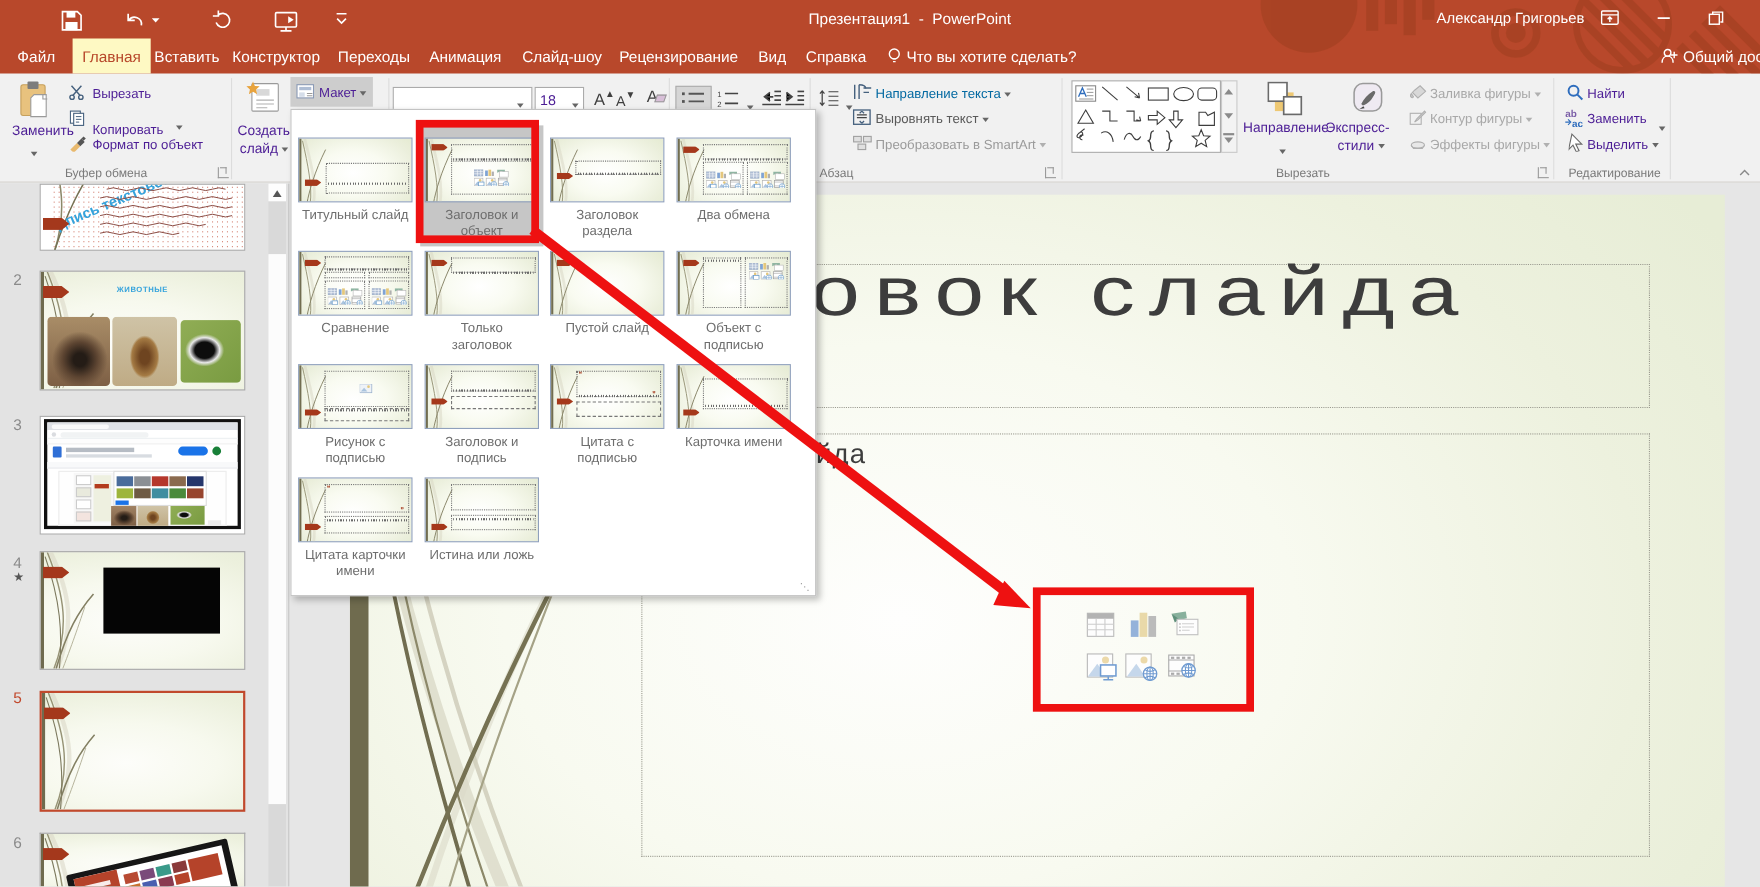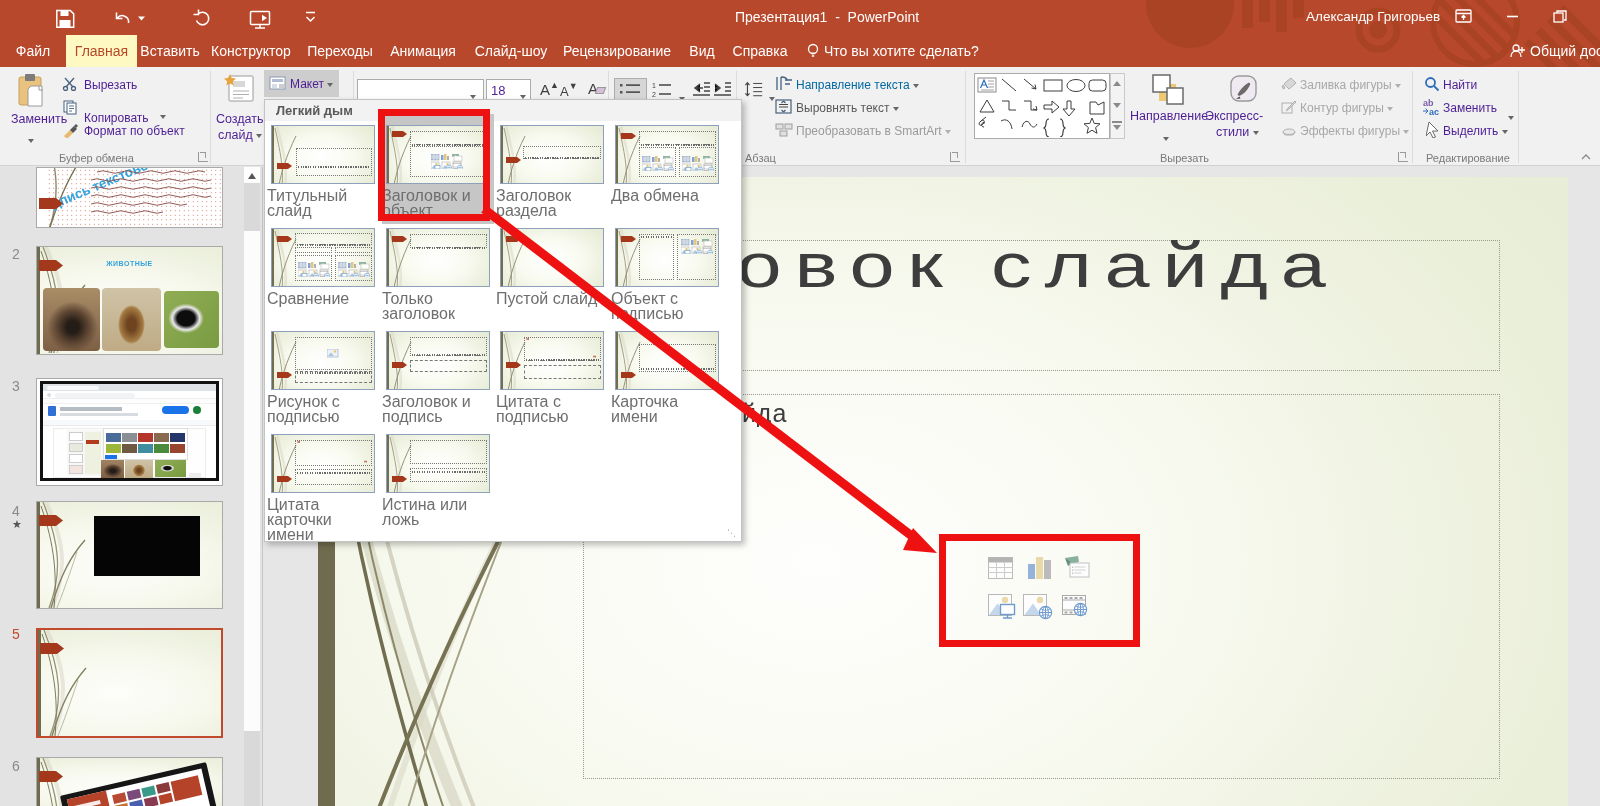--- a/index.html
+++ b/index.html
@@ -33,21 +33,21 @@
 #main{position:absolute;left:264px;top:167px;width:1336px;height:639px;background:#e6e6e6}
 #slide{position:absolute;left:54px;top:10px;width:1250px;height:700px;background:radial-gradient(ellipse 900px 620px at 40% 55%,#fefefd 0%,#f8faf0 40%,#edf1de 75%,#e7edd6 100%)}
 .dashbox{position:absolute;border:1px dotted #9a9a8f}
 
 #drop{position:absolute;left:264px;top:99px;width:478px;height:443px;background:#fff;border:1px solid #c3c3c3;box-shadow:3px 3px 6px rgba(0,0,0,.25)}
 #drop .hdr{position:absolute;left:0;top:0;width:100%;height:21px;background:#f2f2f2;font-size:13px;font-weight:bold;color:#595959;padding:3px 0 0 11px}
 .lt{position:absolute;width:104px;height:59px;background:radial-gradient(ellipse 72% 85% at 48% 55%,#ffffff 0%,#f9fbf1 42%,#ebefdc 78%,#e4ead0 100%);border:1px solid #8fa0bc;overflow:hidden}
 .lt .obar{width:2px;background:#716d50}
 .ltag{position:absolute;left:3px;width:15px;height:6px;background:#a5381b;clip-path:polygon(0 0,11px 0,15px 3px,11px 6px,0 6px)}
 .dbox{position:absolute;border:1px dotted #777}
-.llab{position:absolute;width:112px;text-align:left;font-size:16px;color:#6e6e6e;line-height:15px}
+.llab{position:absolute;width:112px;text-align:center;font-size:12px;color:#6e6e6e;line-height:15px}
 .wavy{position:absolute;height:1.5px;background:repeating-linear-gradient(90deg,#6a6a6a 0 1px,transparent 1px 2.5px)}
 
 .redbox{position:absolute;border:7px solid #ee1111}
 </style></head>
 <body>
 
 <div id="titlebar">
 <svg class="abs" style="left:1140px;top:0" width="460" height="67" viewBox="0 0 460 67">
 <g fill="#a64223" opacity=".8">
 <circle cx="50" cy="4" r="44"></circle>
@@ -578,21 +578,20 @@
 <div class="abs" style="left:75px;top:17px;width:13px;height:9px;background:#8a3a50"></div>
 <div class="abs" style="left:90px;top:17px;width:13px;height:9px;background:#b5432a"></div>
 <div class="abs" style="left:105px;top:6px;width:28px;height:20px;background:#b5432a"></div>
 
 </div>
       </div>
     </div>
 </div>
 
 <div id="drop">
-<div class="hdr">Легкий дым</div>
 <div class="lt" style="left:6px;top:25px">
       <div class="obar"></div>
       <svg class="abs" style="left:0;top:0" width="104" height="59" viewBox="0 0 104 59">
         <g fill="none" opacity=".85">
 <path d="M5 0 C 10 20 16 40 13 59" stroke="#d8d6c4" stroke-width="2.5" opacity=".6"></path>
 <path d="M3 2 C 8 24 12 44 10 59" stroke="#8c8869" stroke-width=".9"></path>
 <path d="M7 59 C 9 48 14 30 24 10" stroke="#767253" stroke-width=".9"></path>
 </g>
       </svg>
       <div class="ltag" style="top:37px;left:5px"></div>

